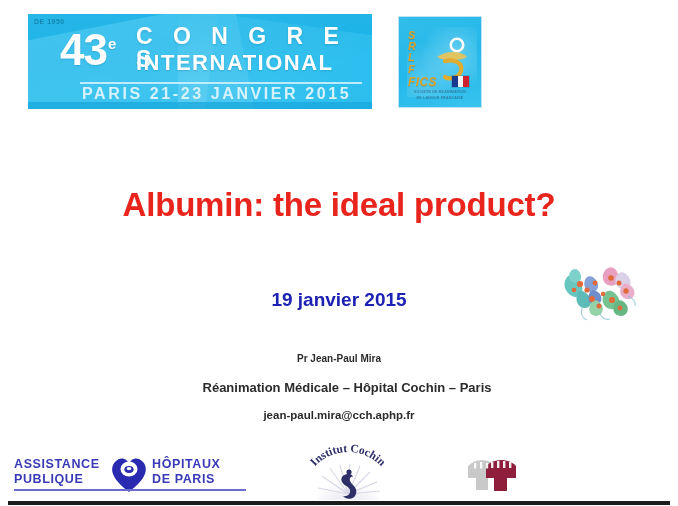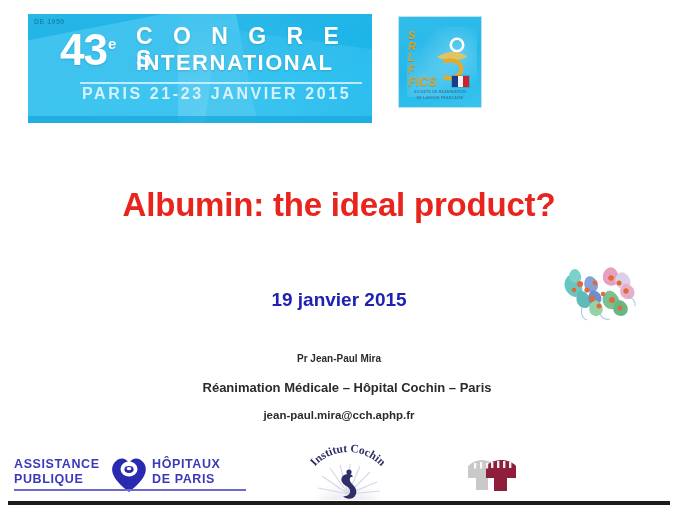--- a/index.html
+++ b/index.html
@@ -18,21 +18,21 @@
     background: #ffffff;
     overflow: hidden;
   }
 
   
   .banner {
     position: absolute;
     left: 28px;
     top: 14px;
     width: 344px;
-    height: 109px;
+    height: 95px;
     background: linear-gradient(175deg, #27b6e6 0%, #1eb4e8 38%, #14b9ef 62%, #0fb4ec 100%);
     overflow: hidden;
     box-shadow: 0 0 0 1px rgba(255,255,255,0.0);
   }
   .banner-swoosh-a {
     position: absolute;
     left: -40px;
     top: 34px;
     width: 250px;
     height: 150px;

